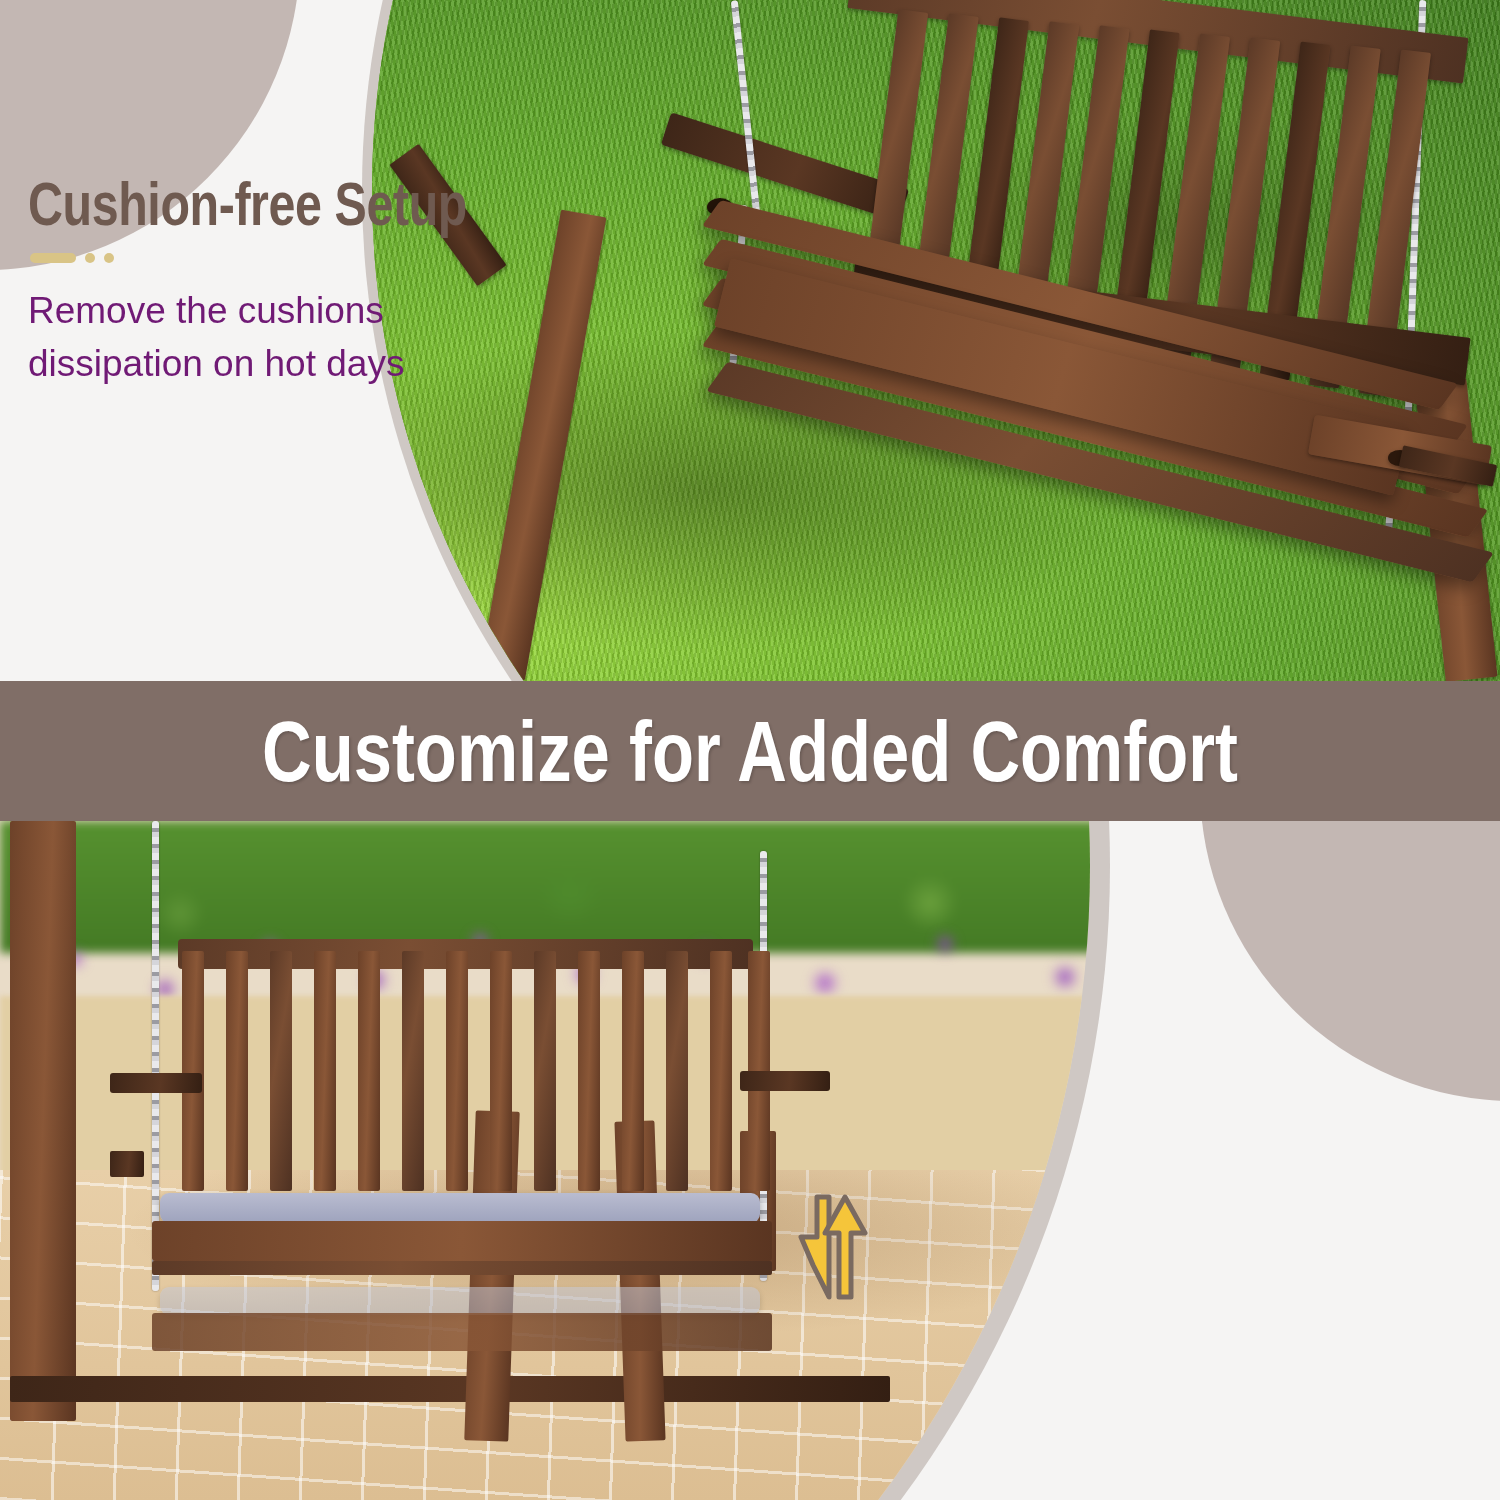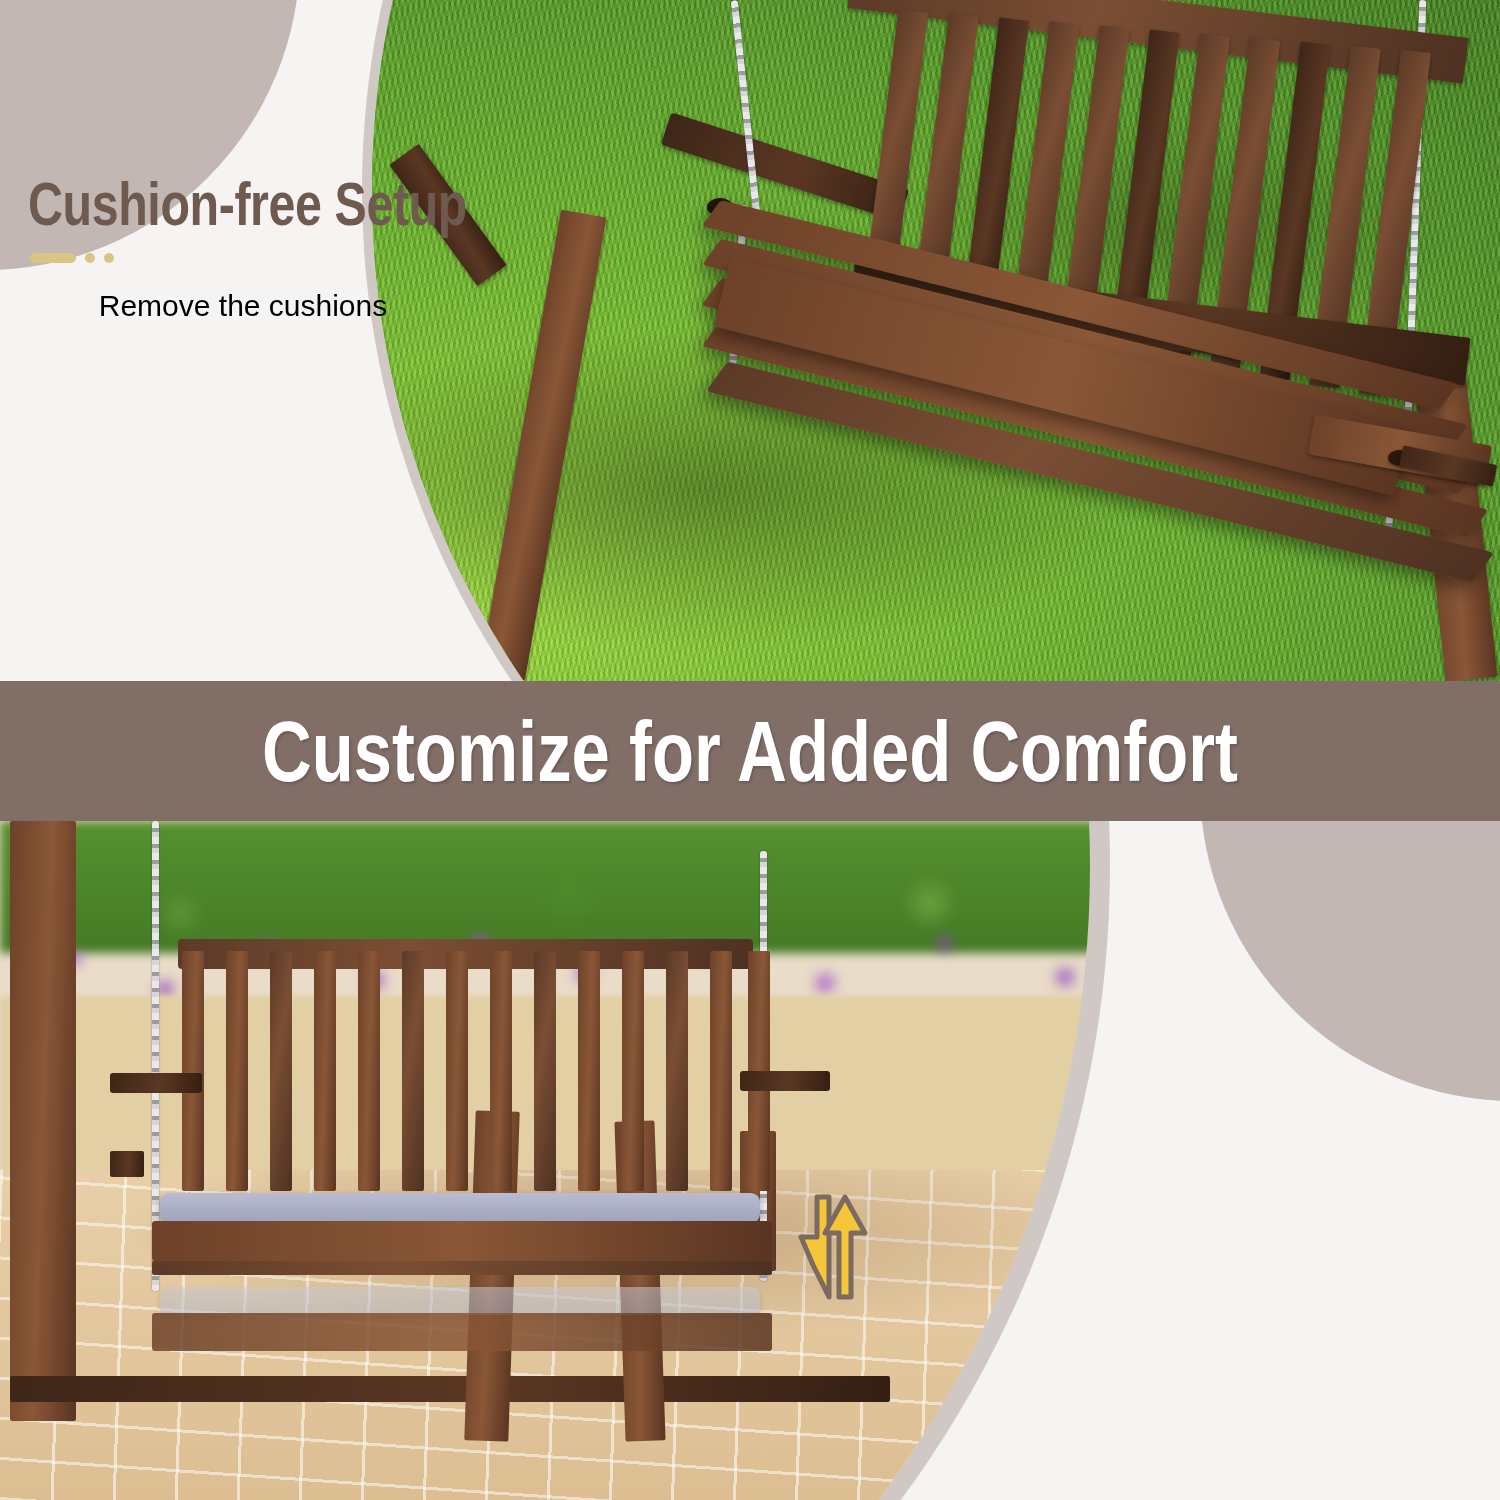--- a/index.html
+++ b/index.html
@@ -23,25 +23,24 @@
     transform-origin:left center;
     white-space:nowrap;
     line-height:1.02;
   }
 
   .divider { display:flex; align-items:center; gap:9px; }
   .divider .bar { width:46px; height:10px; border-radius:5px; background:#d9c486; }
   .divider .dot { width:10px; height:10px; border-radius:50%; background:#d9c486; }
 
   .body-copy {
-    color:#000000;
-    font-size:30px;
+    color:#701a75;
+    font-size:37px;
     line-height:1.42;
     font-weight:400;
-    text-align:center;
   }
 
   
   #top-section { left:0; top:0; width:1500px; height:681px; background:#f5f4f3; }
 
   #top-blob {
     position:absolute; left:-330px; top:-360px;
     width:630px; height:630px; border-radius:50%;
     background:#c3b7b3;
   }
@@ -276,20 +275,21 @@
 
   <div id="top-text">
     <div class="headline" style="font-size:62px;">Cushion-free Setup</div>
     <div class="divider" style="margin:18px 0 22px 2px;">
       <span class="bar"></span>
       <span class="dot"></span>
       <span class="dot"></span>
     </div>
     <div class="body-copy">
       <div>Remove the cushions</div>
+      <div>dissipation on hot days</div>
     </div>
   </div>
 </div>
 
 <div id="banner">
   <div id="banner-title">Customize for Added Comfort</div>
 </div>
 
 <div class="panel" id="bottom-section">
 

